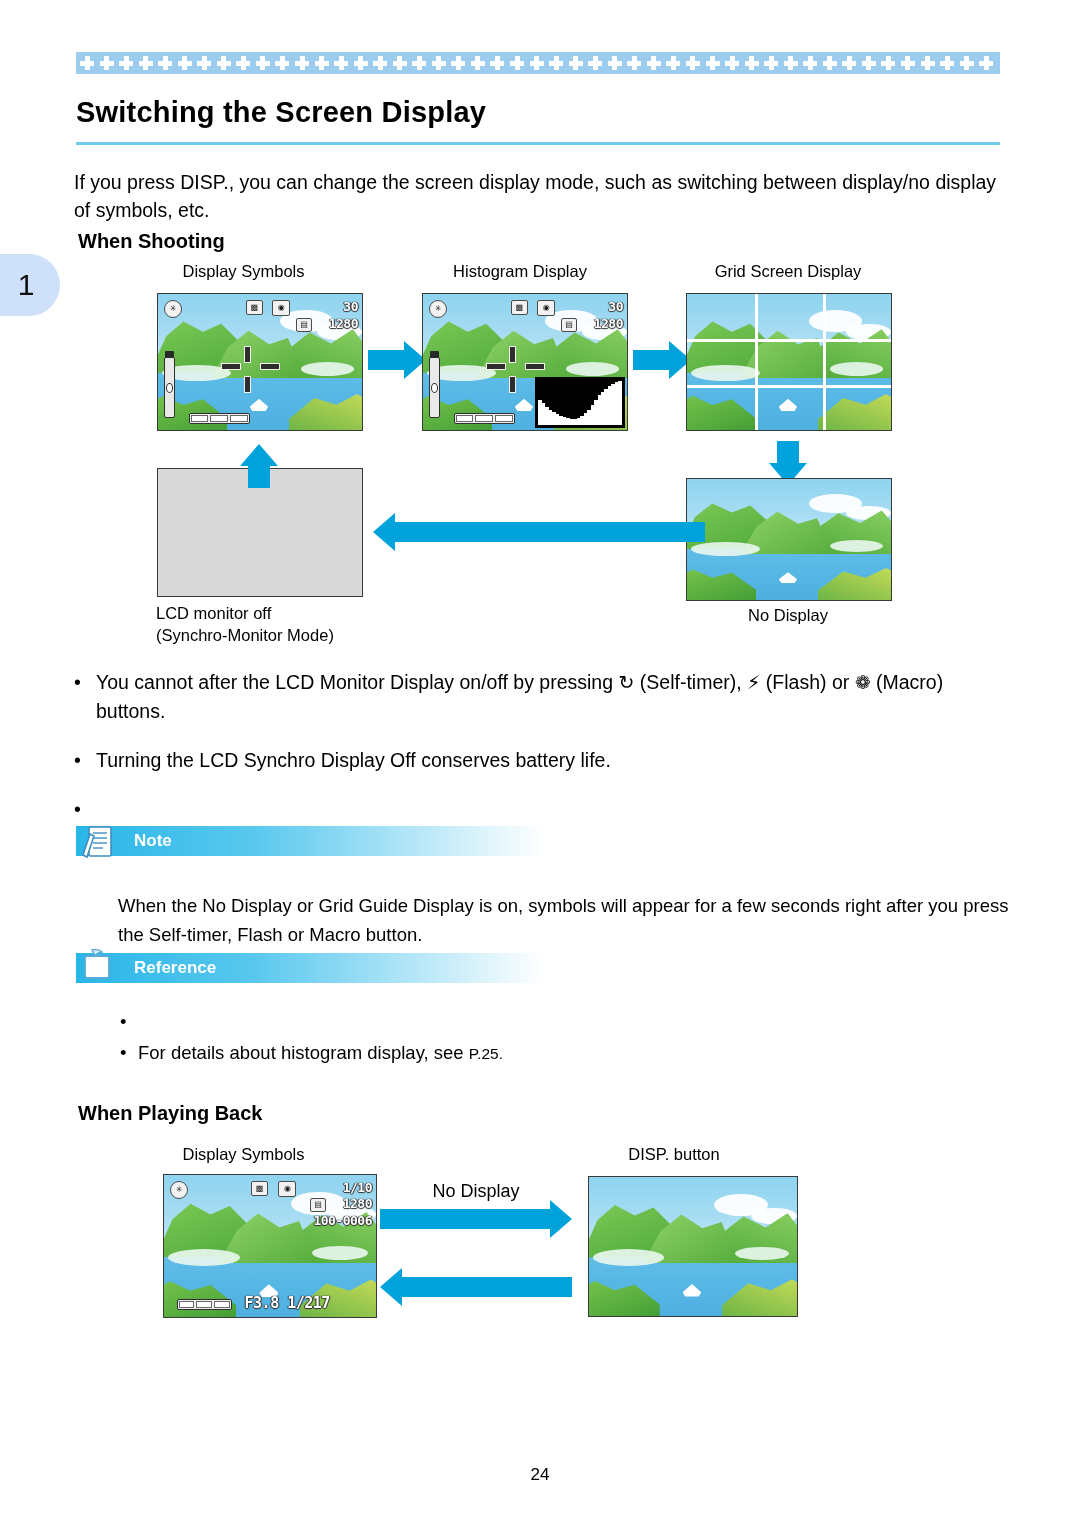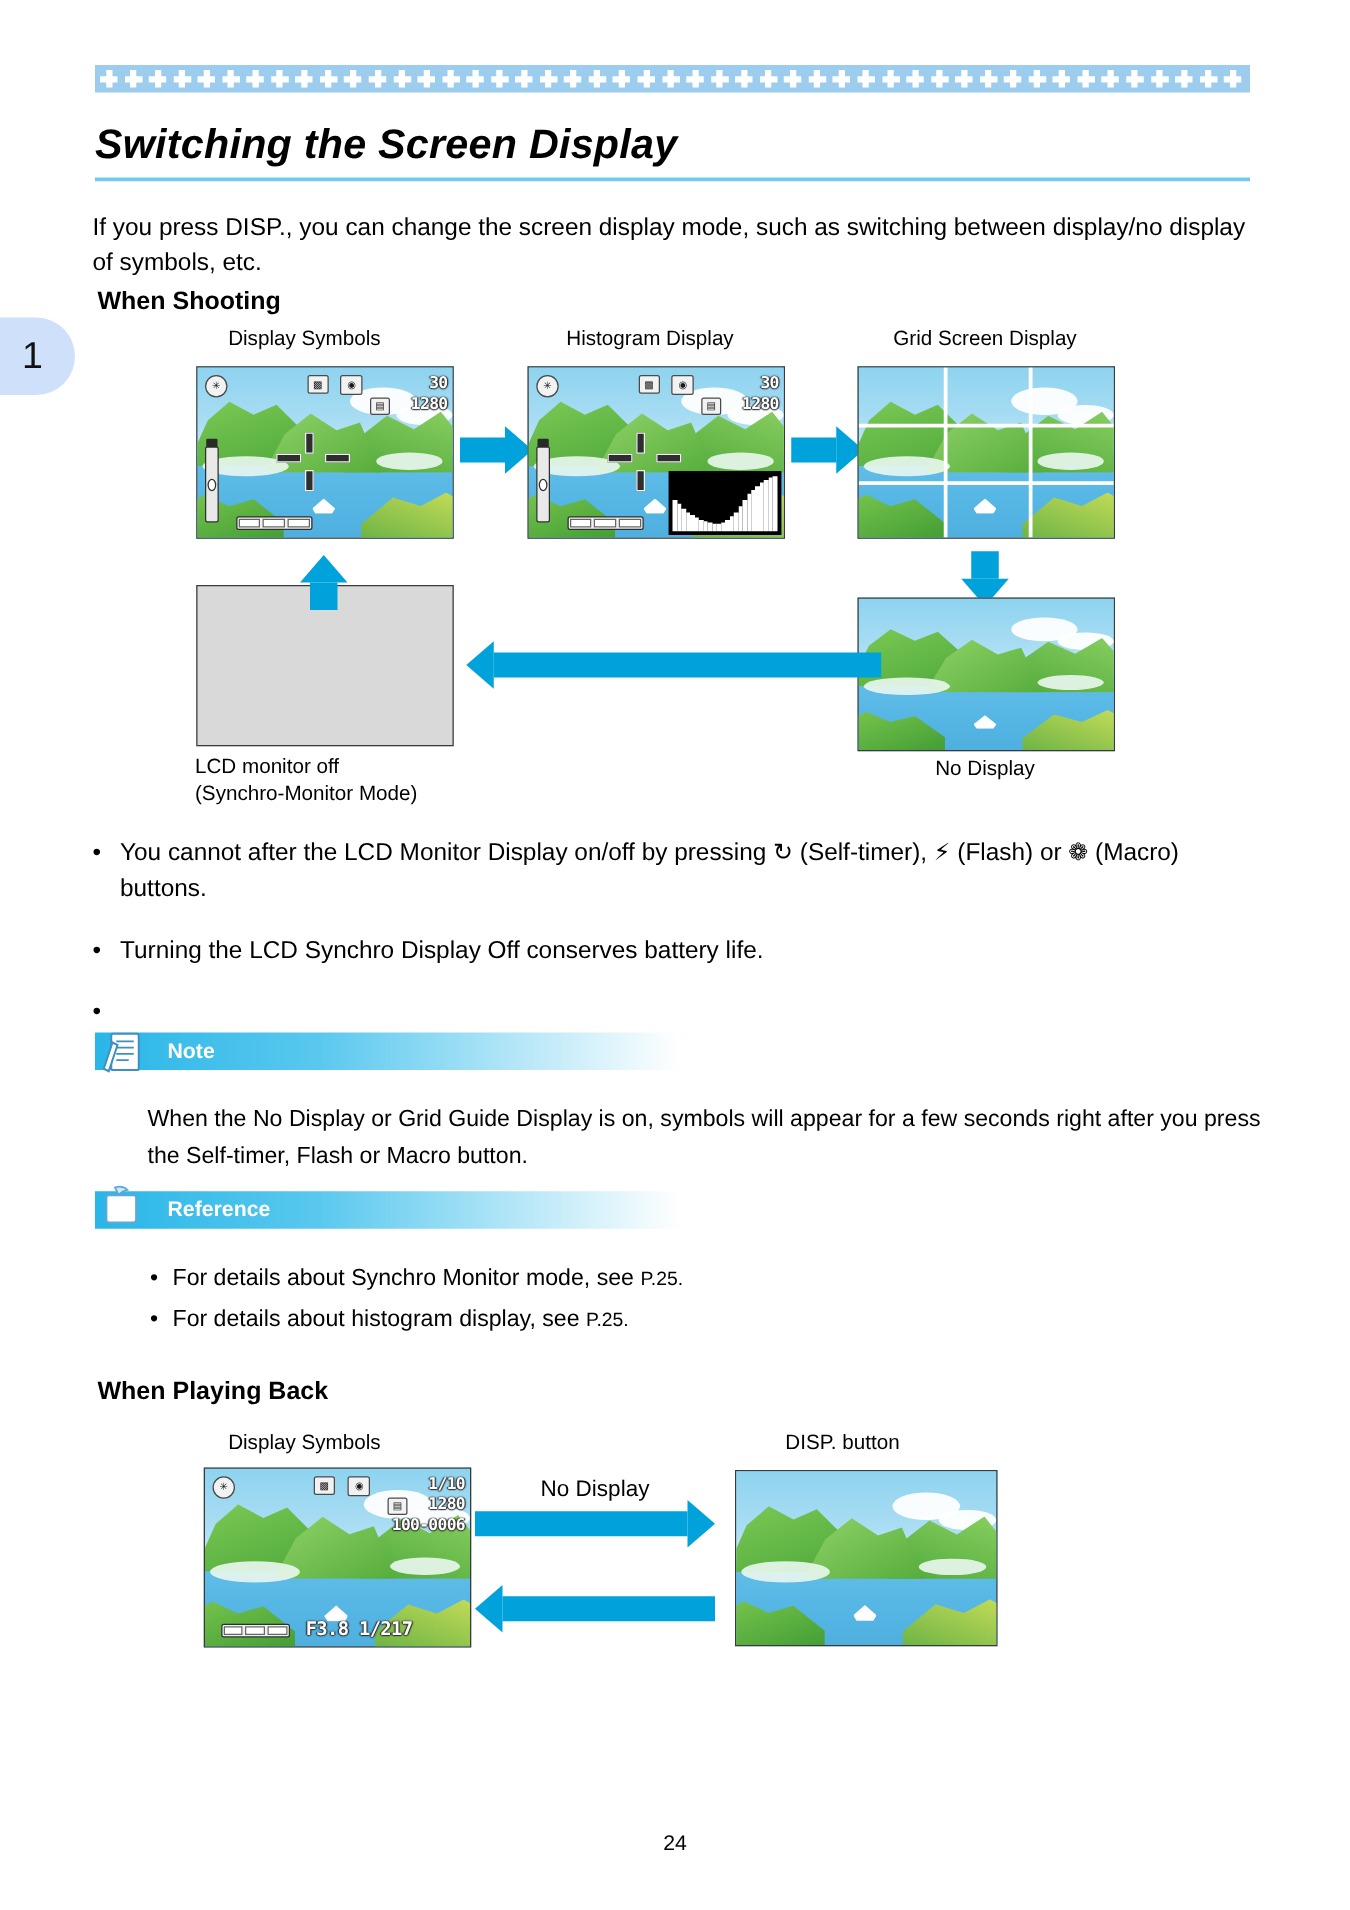--- a/index.html
+++ b/index.html
@@ -71,24 +71,23 @@
   }
   .petal::after {
     top: 4.5px; left: 0; width: 14px; height: 5px;
   }
 
   
   .page-title {
     position: absolute;
     left: 76px;
     top: 96px;
-    font-size: 33px;
+    font-size: 29px;
     font-weight: bold;
     letter-spacing: 0.2px;
-    font-style: italic;
   }
   .title-rule {
     position: absolute;
     left: 76px;
     top: 142px;
     width: 924px;
     height: 3px;
     background: #6fcbe8;
   }
 
@@ -322,20 +321,21 @@
     left: 78px;
     width: 40px;
     height: 40px;
   }
   .callout-body {
     position: absolute;
     left: 118px;
     width: 895px;
     font-size: 18.5px;
     line-height: 29px;
+    margin-top: 11px;
   }
   .ref-row { display: flex; font-size: 18.5px; line-height: 31px; }
   .ref-row .dot { width: 18px; flex: 0 0 18px; }
   .pref { font-size: 15.5px; }
 
   
   .page-number {
     position: absolute;
     left: 0; right: 0;
     top: 1465px;
@@ -622,21 +622,20 @@
 </div>
 <div class="callout-icon" style="top:946px;">
   <svg viewBox="0 0 40 40" width="40" height="40" aria-hidden="true">
     <path d="M14 4 q6 -2 10 2 q-5 1 -7 4 Z" fill="#cfe9f7" stroke="#5aa9d6" stroke-width="1.4"></path>
     <rect x="7" y="10" width="24" height="22" rx="2" fill="#ffffff" stroke="#5aa9d6" stroke-width="1.8"></rect>
   </svg>
 </div>
 <div style="position:absolute; left:120px; top:1006px; width:880px;">
   <div class="ref-row">
     <div class="dot">•</div>
-    <div><span>For details about Synchro Monitor mode, see </span><span class="pref">P.25.</span></div>
   </div>
   <div class="ref-row">
     <div class="dot">•</div>
     <div><span>For details about histogram display, see </span><span class="pref">P.25.</span></div>
   </div>
 </div>
 
 <div class="section-heading" id="heading-playing">When Playing Back</div>
 
 <div class="diagram-label" style="left:176px; top:1145px; width:135px;">Display Symbols</div>

